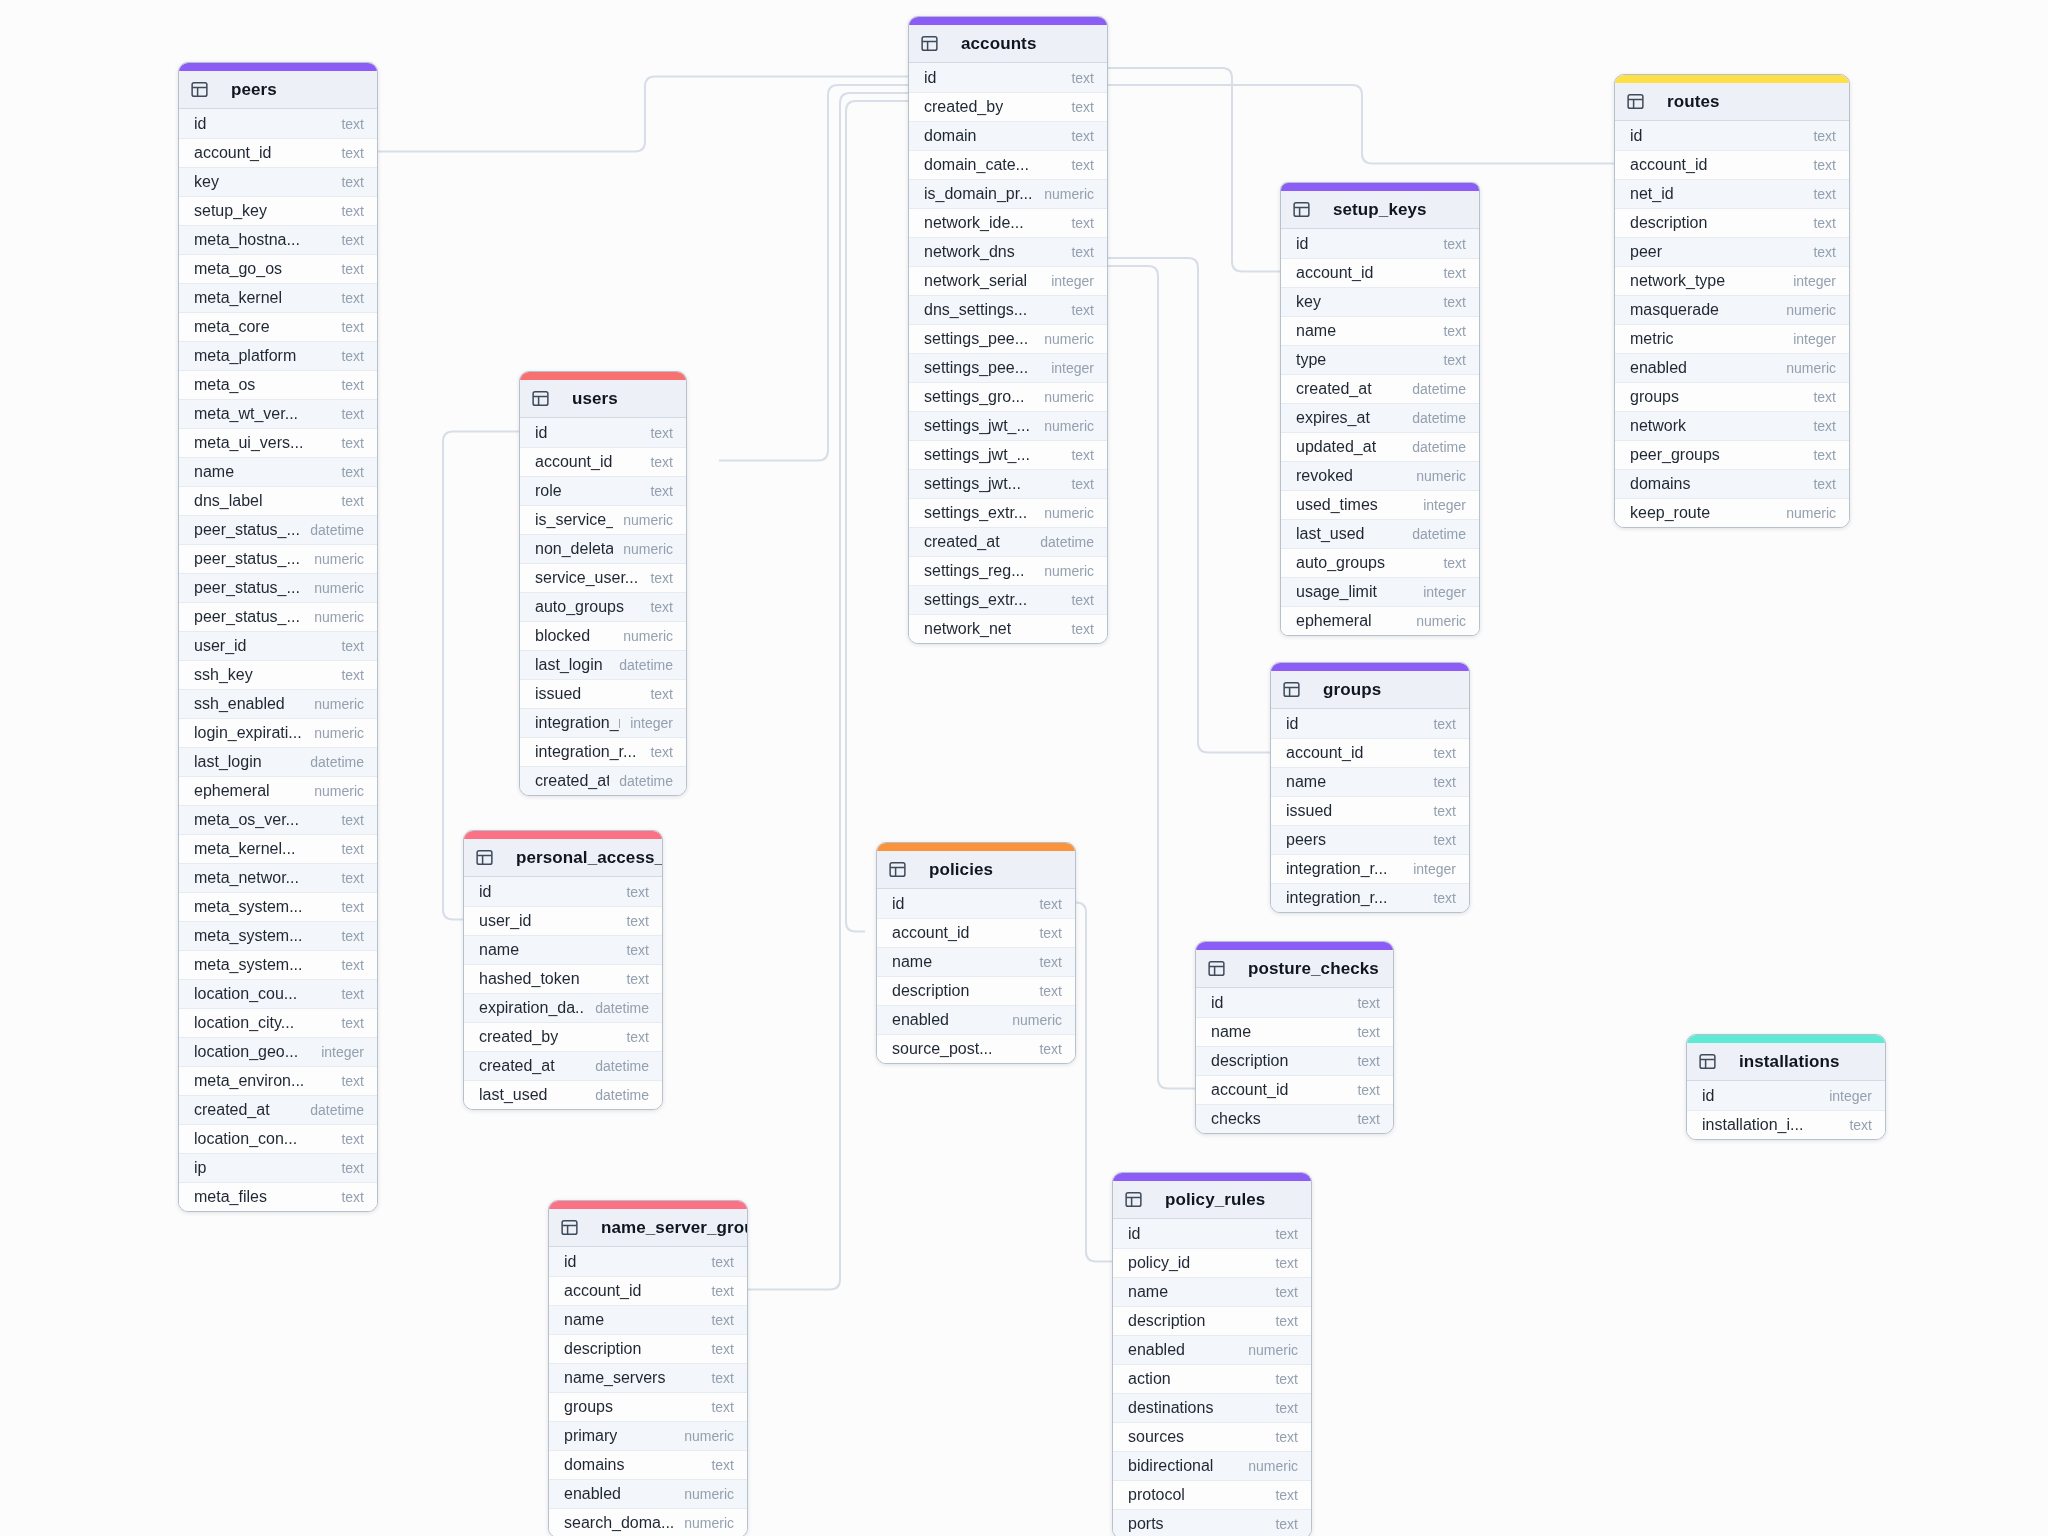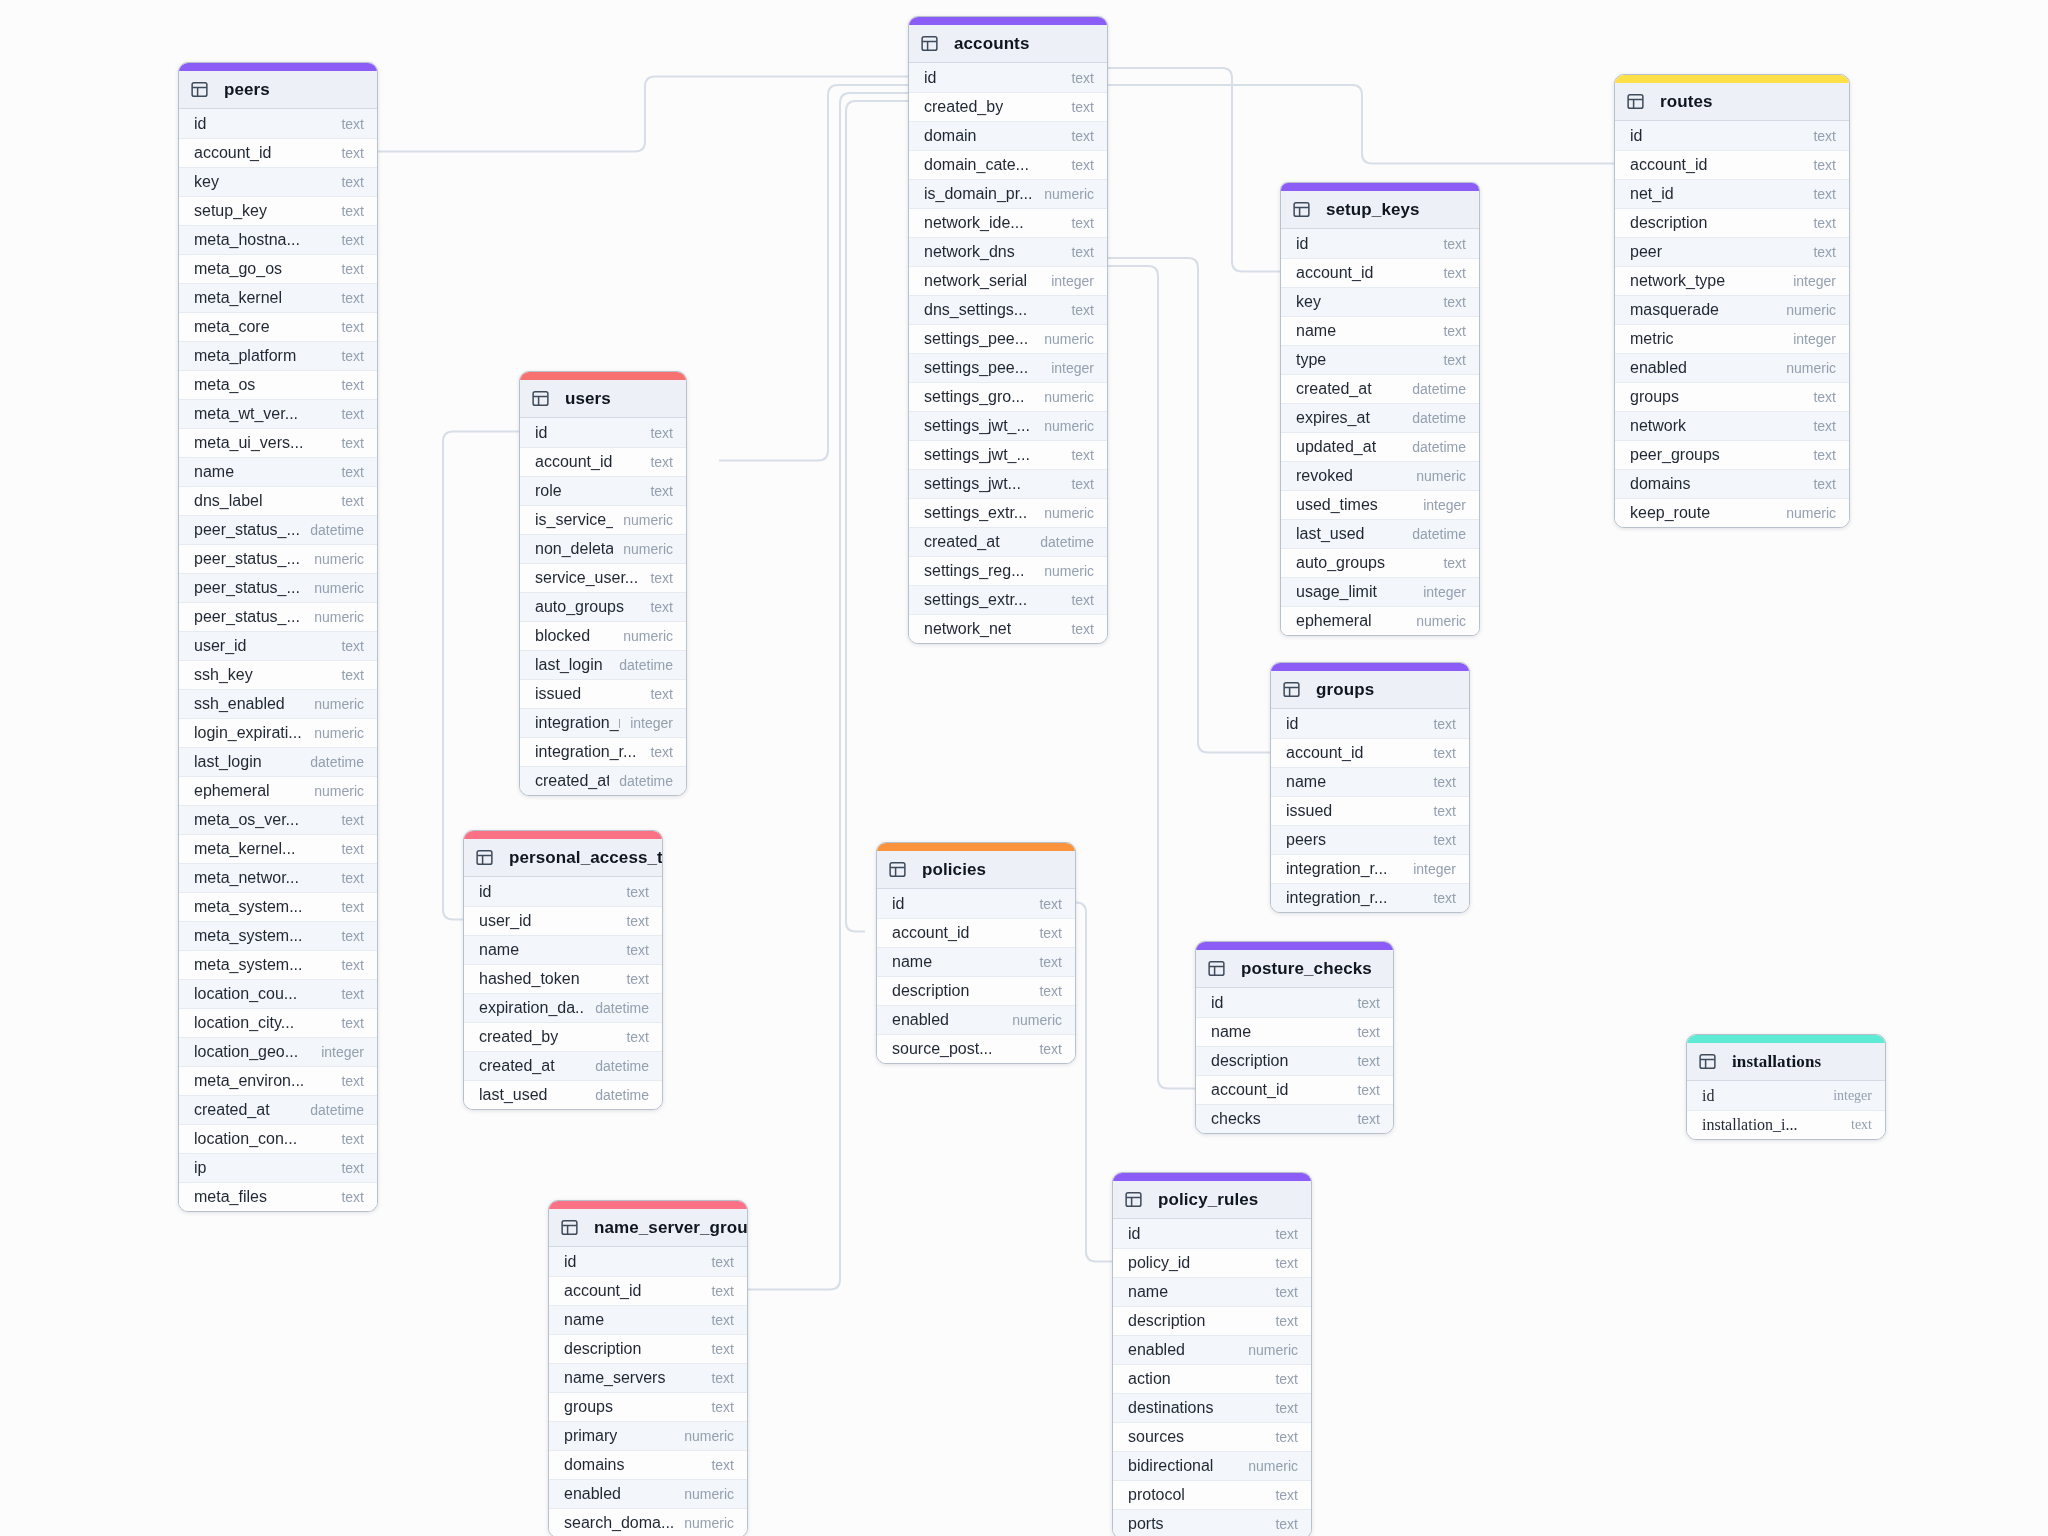--- a/index.html
+++ b/index.html
@@ -10,21 +10,21 @@
   }
   #connections{position:absolute;left:0;top:0;z-index:0;}
   .table-card{
     position:absolute;z-index:1;background:#ffffff;
     border:1px solid #b7c1cc;border-radius:10px;overflow:hidden;
     box-shadow:0 1px 4px rgba(15,23,42,.12);
     box-sizing:border-box;
   }
   .accent{height:8px;width:100%;}
   .table-header{
-    height:38px;display:flex;align-items:center;gap:16px;
+    height:38px;display:flex;align-items:center;gap:23px;
     padding:0 12px;background:#edf1f7;border-bottom:1px solid #d3dae3;
     box-sizing:border-box;white-space:nowrap;
   }
   .tbl-icon{display:flex;align-items:center;flex:0 0 auto;}
   .tbl-name{font-size:17px;font-weight:700;color:#10161f;letter-spacing:.1px;}
   .rows{display:block;}
   .field-row{
     height:29px;display:flex;align-items:center;justify-content:space-between;
     padding:0 13px 0 15px;box-sizing:border-box;background:#fdfdfe;
     border-top:1px solid #e6ebf1;
@@ -796,21 +796,21 @@
         <div class="field-row even">
     <span class="field-name">domains</span>
     <span class="field-type">text</span>
   </div>
         <div class="field-row">
     <span class="field-name">keep_route</span>
     <span class="field-type">numeric</span>
   </div>
       </div>
   </div>
-    <div class="table-card" style="left: 1686px; top: 1034px; width: 200px; font-family: Liberation Serif, serif;">
+    <div class="table-card" style="left: 1686px; top: 1034px; width: 200px;">
     <div class="accent" style="background: rgb(94, 234, 212);"></div>
     <div class="table-header">
       <span class="tbl-icon">
         <svg width="17" height="17" viewBox="0 0 18 18" fill="none">
           <rect x="1.2" y="1.8" width="15.6" height="14.4" rx="2" stroke="#3f4b5b" stroke-width="1.6"></rect>
           <line x1="1.2" y1="7" x2="16.8" y2="7" stroke="#3f4b5b" stroke-width="1.6"></line>
           <line x1="7" y1="7" x2="7" y2="16.2" stroke="#3f4b5b" stroke-width="1.6"></line>
         </svg>
       </span>
       <span class="tbl-name">installations</span>

